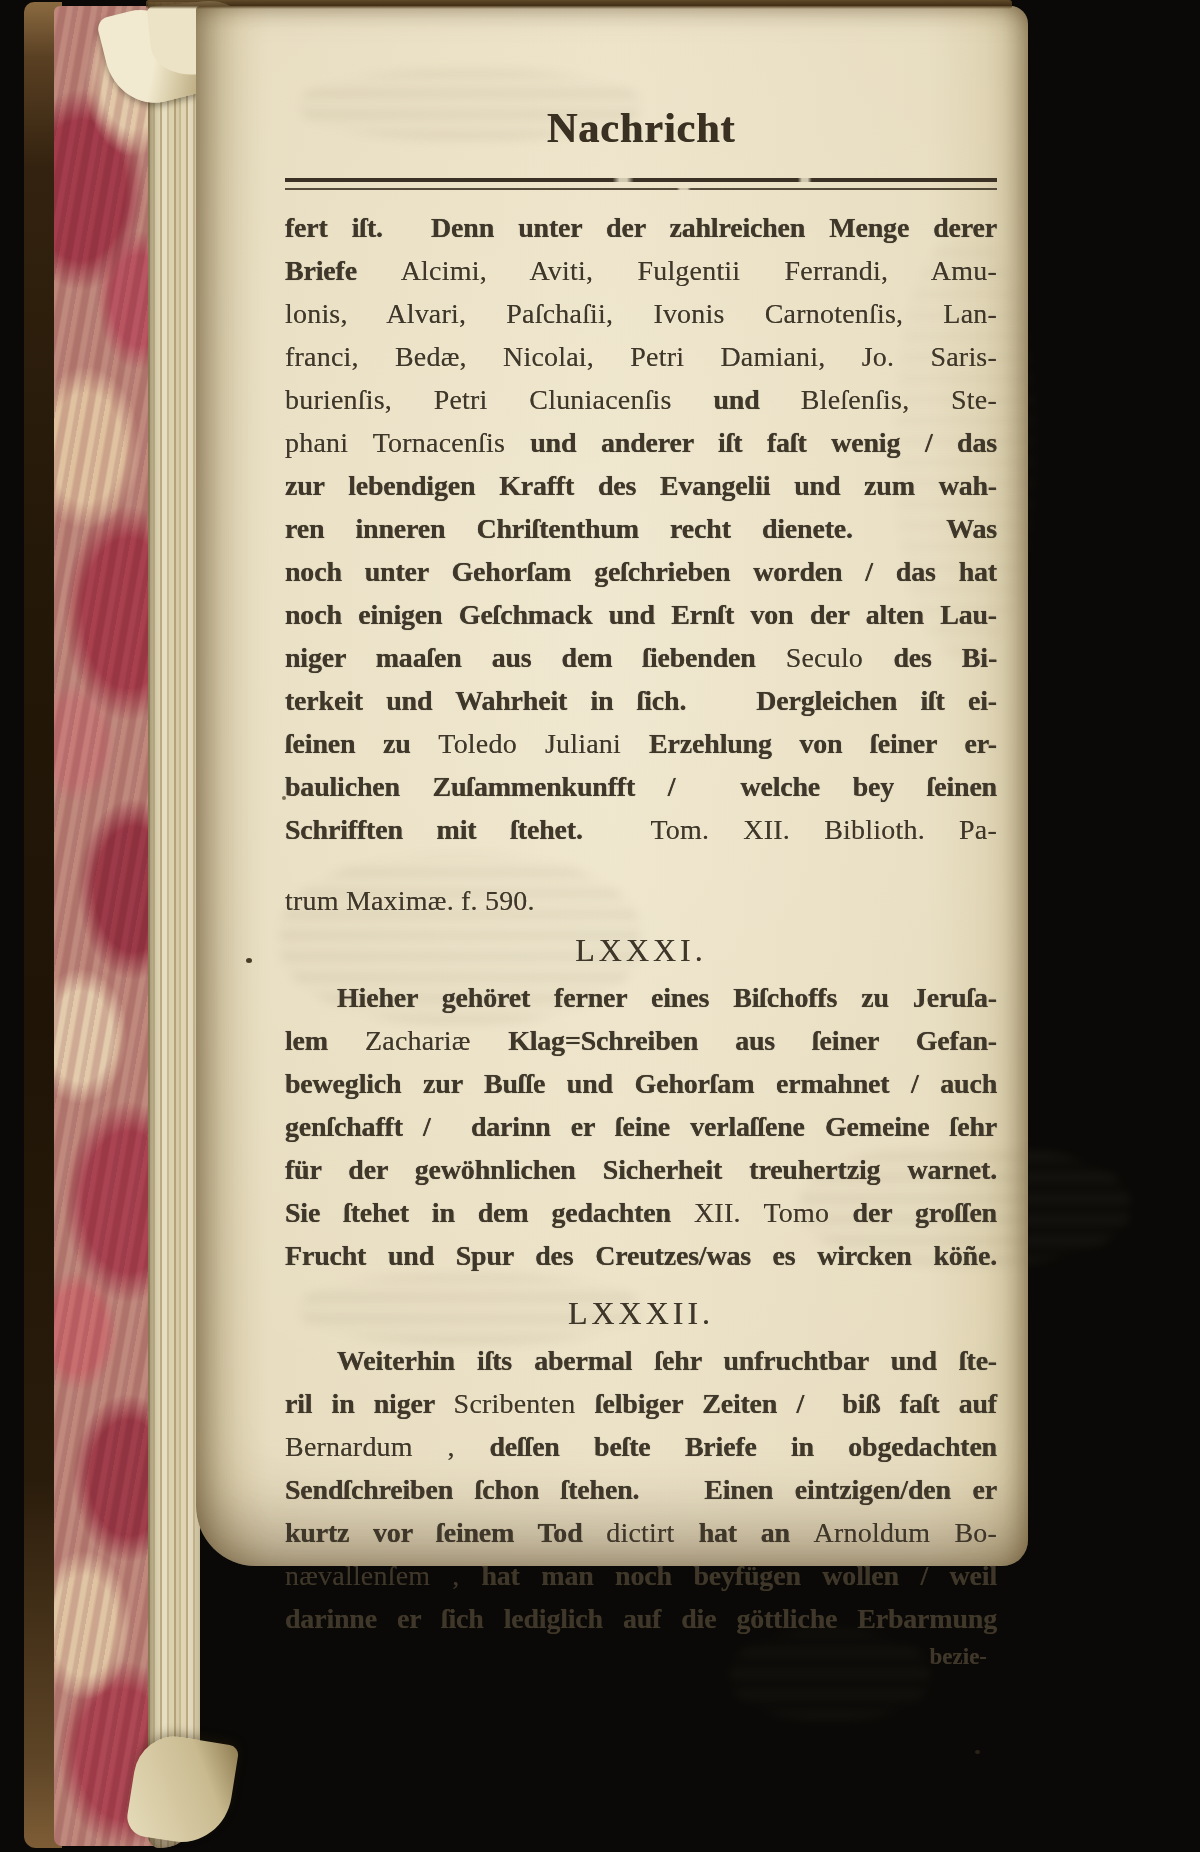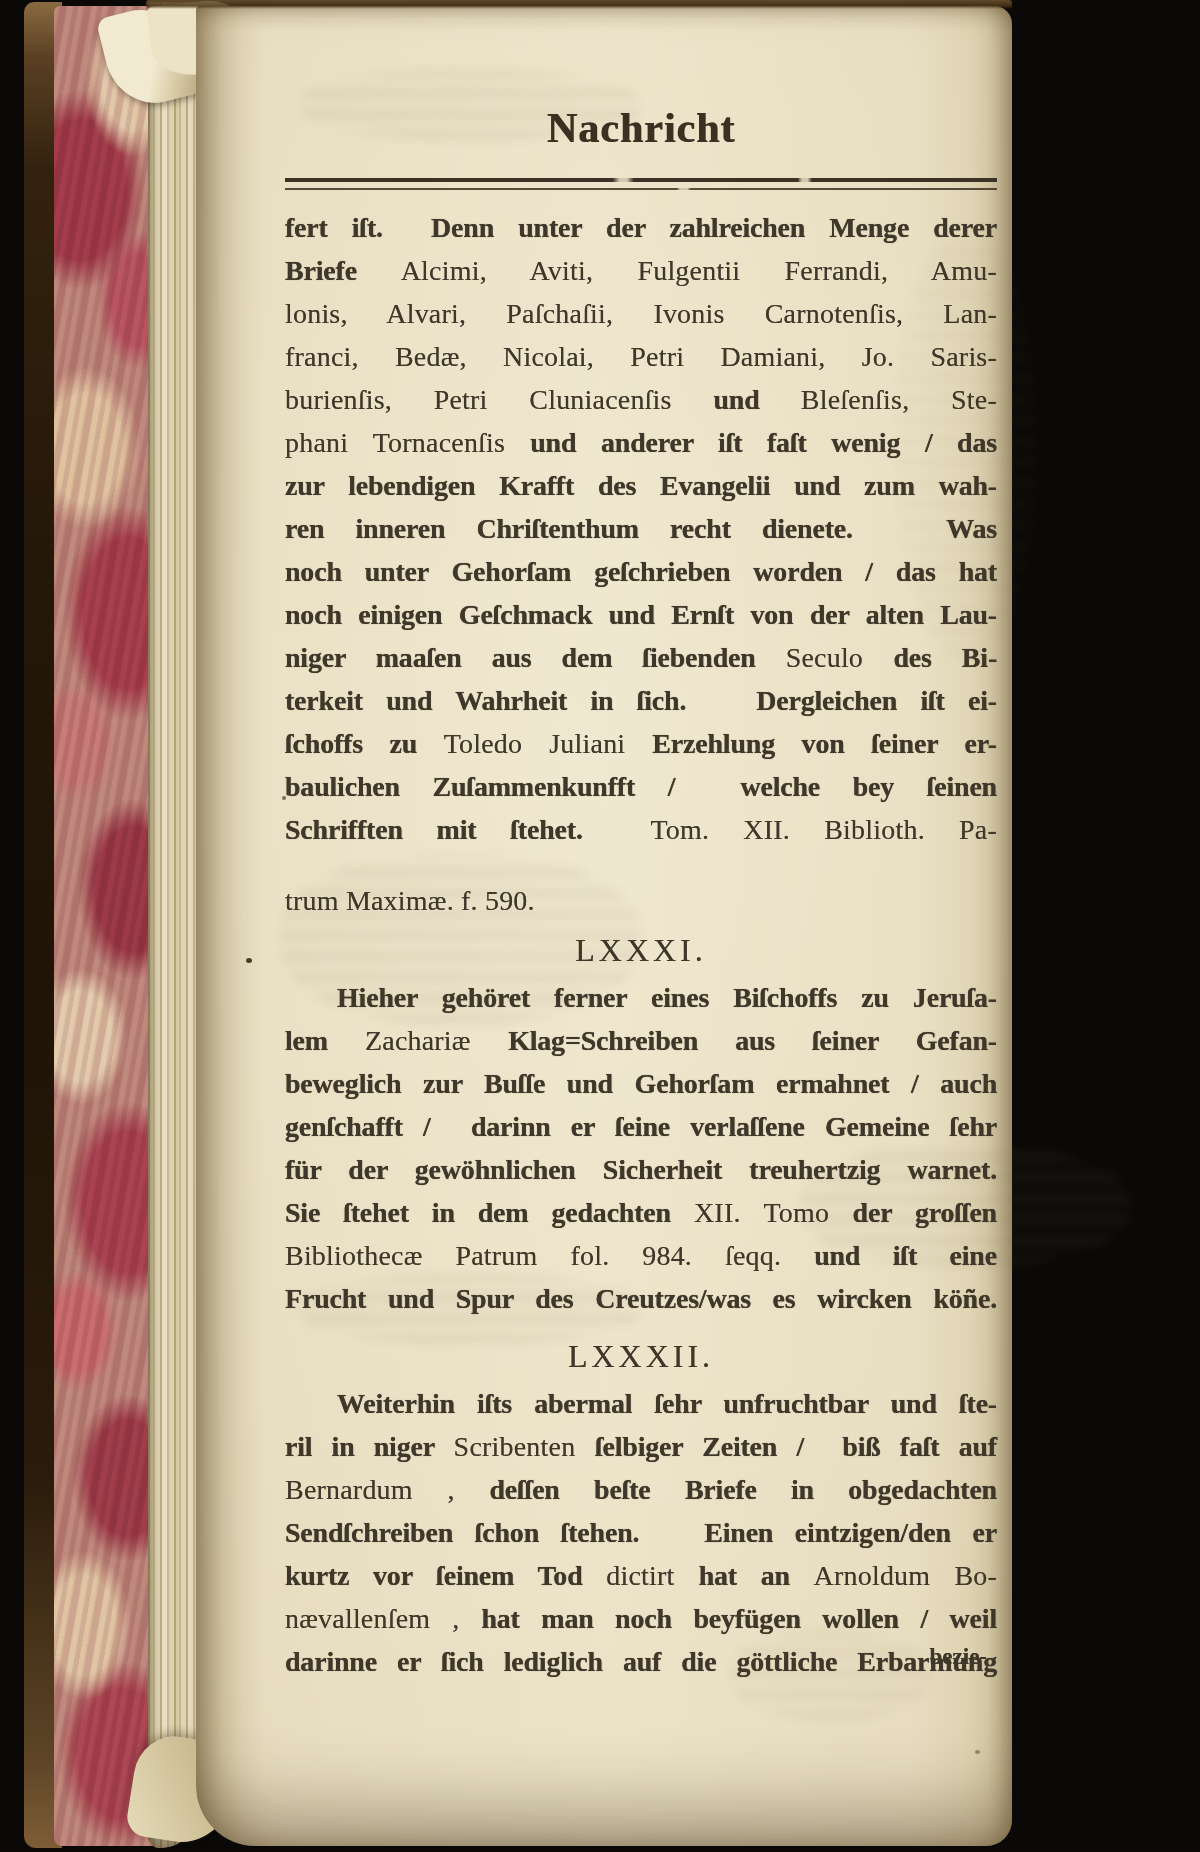--- a/index.html
+++ b/index.html
@@ -65,29 +65,30 @@
   .curl2{position:absolute;left:150px;top:2px;width:96px;height:72px;
     background:linear-gradient(100deg,#ece3c6 0 60%,#cfc29c 85%,#ab9a6f 100%);
     border-radius:6px 40% 10px 45%;transform:rotate(-6deg);}
   .curl3{position:absolute;left:132px;top:1738px;width:100px;height:104px;
     background:linear-gradient(60deg,#e6dcba,#c9ba90 70%,#8d7a4f);
     border-radius:40% 10px 50% 20px;transform:rotate(9deg);
     box-shadow:0 -4px 10px rgba(40,28,10,.35);}
 
   
   .page{
-    position:absolute;left:196px;top:6px;width:816px;height:1840px;
+    position:absolute;left:196px;top:6px;width:816px;height:1560px;
     border-radius:4px 18px 26px 60px;
     background:
       radial-gradient(120% 90% at 45% 40%, rgba(255,252,238,.25), rgba(255,252,238,0) 70%),
       linear-gradient(90deg,#cbbd98 0,#ddd1ae 3%,#e7dcbf 9%,#ebe1c6 50%,#e7dcbf 88%,#dcd0ad 97%,#cfc19c 100%);
     box-shadow:inset 26px 0 46px -18px rgba(88,66,32,.55),
                inset -18px 0 30px -14px rgba(88,66,32,.5),
                inset 0 -64px 74px -30px rgba(70,50,22,.4),
                inset 0 12px 20px -10px rgba(88,66,32,.35);
+    padding-left:16px;
   }
 
   .topedge{
     position:absolute;left:146px;top:0;width:866px;height:9px;opacity:.85;
     border-radius:3px;
     background:linear-gradient(180deg,#6e5530 0,#4a3417 65%, rgba(74,52,23,0) 100%);
   }
 
   
   .ghost{position:absolute;border-radius:45%;filter:blur(5px);opacity:.5;
@@ -165,32 +166,31 @@
         <div class="line"><span class="ant">lonis, Alvari, Paſchaſii, Ivonis Carnotenſis, Lan-</span></div>
         <div class="line"><span class="ant">franci, Bedæ, Nicolai, Petri Damiani, Jo. Saris-</span></div>
         <div class="line"><span class="ant">burienſis, Petri Cluniacenſis </span><span class="frk">und </span><span class="ant">Bleſenſis, Ste-</span></div>
         <div class="line"><span class="ant">phani Tornacenſis </span><span class="frk">und anderer iſt faſt wenig / das</span></div>
         <div class="line"><span class="frk">zur lebendigen Krafft des Evangelii und zum wah-</span></div>
         <div class="line"><span class="frk">ren inneren Chriſtenthum recht dienete.&nbsp;&nbsp;&nbsp;Was</span></div>
         <div class="line"><span class="frk">noch unter Gehorſam geſchrieben worden / das hat</span></div>
         <div class="line"><span class="frk">noch einigen Geſchmack und Ernſt von der alten Lau-</span></div>
         <div class="line"><span class="frk">niger maaſen aus dem ſiebenden </span><span class="ant">Seculo </span><span class="frk">des Bi-</span></div>
         <div class="line"><span class="frk">terkeit und Wahrheit in ſich.&nbsp;&nbsp;&nbsp;Dergleichen iſt ei-</span></div>
-        <div class="line"><span class="frk">ſchoffs zu </span><span class="ant">Toledo Juliani </span><span class="frk">Erzehlung von ſeiner er-</span></div>
+        <div class="line"><span class="frk">ſeinen zu </span><span class="ant">Toledo Juliani </span><span class="frk">Erzehlung von ſeiner er-</span></div>
         <div class="line"><span class="frk">baulichen Zuſammenkunfft /&nbsp; welche bey ſeinen</span></div>
         <div class="line"><span class="frk">Schrifften mit ſtehet.&nbsp; </span><span class="ant">Tom. XII. Biblioth. Pa-</span></div>
         <div class="line short"><span class="ant">trum Maximæ. f. 590.</span></div>
         <div class="heading">LXXXI.</div>
         <div class="line indent"><span class="frk">Hieher gehöret ferner eines Biſchoffs zu Jeruſa-</span></div>
         <div class="line"><span class="frk">lem </span><span class="ant">Zachariæ </span><span class="frk">Klag=Schreiben aus ſeiner Gefan-</span></div>
         <div class="line"><span class="frk">beweglich zur Buſſe und Gehorſam ermahnet / auch</span></div>
         <div class="line"><span class="frk">genſchafft /&nbsp; darinn er ſeine verlaſſene Gemeine ſehr</span></div>
         <div class="line"><span class="frk">für der gewöhnlichen Sicherheit treuhertzig warnet.</span></div>
         <div class="line"><span class="frk">Sie ſtehet in dem gedachten </span><span class="ant">XII. Tomo </span><span class="frk">der groſſen</span></div>
-        <div class="line"><span class="ant">Bibliothecæ Patrum fol. 984. ſeqq. </span><span class="frk">und iſt eine</span></div>
         <div class="line"><span class="frk">Frucht und Spur des Creutzes/was es wircken köñe.</span></div>
         <div class="heading heading-2">LXXXII.</div>
         <div class="line indent"><span class="frk">Weiterhin iſts abermal ſehr unfruchtbar und ſte-</span></div>
         <div class="line"><span class="frk">ril in niger </span><span class="ant">Scribenten </span><span class="frk">ſelbiger Zeiten /&nbsp; biß faſt auf</span></div>
         <div class="line"><span class="ant">Bernardum , </span><span class="frk">deſſen beſte Briefe in obgedachten</span></div>
         <div class="line"><span class="frk">Sendſchreiben ſchon ſtehen.&nbsp;&nbsp; Einen eintzigen/den er</span></div>
         <div class="line"><span class="frk">kurtz vor ſeinem Tod </span><span class="ant">dictirt </span><span class="frk">hat an </span><span class="ant">Arnoldum Bo-</span></div>
         <div class="line"><span class="ant">nævallenſem , </span><span class="frk">hat man noch beyfügen wollen / weil</span></div>
         <div class="line"><span class="frk">darinne er ſich lediglich auf die göttliche Erbarmung</span></div>
       </div>

